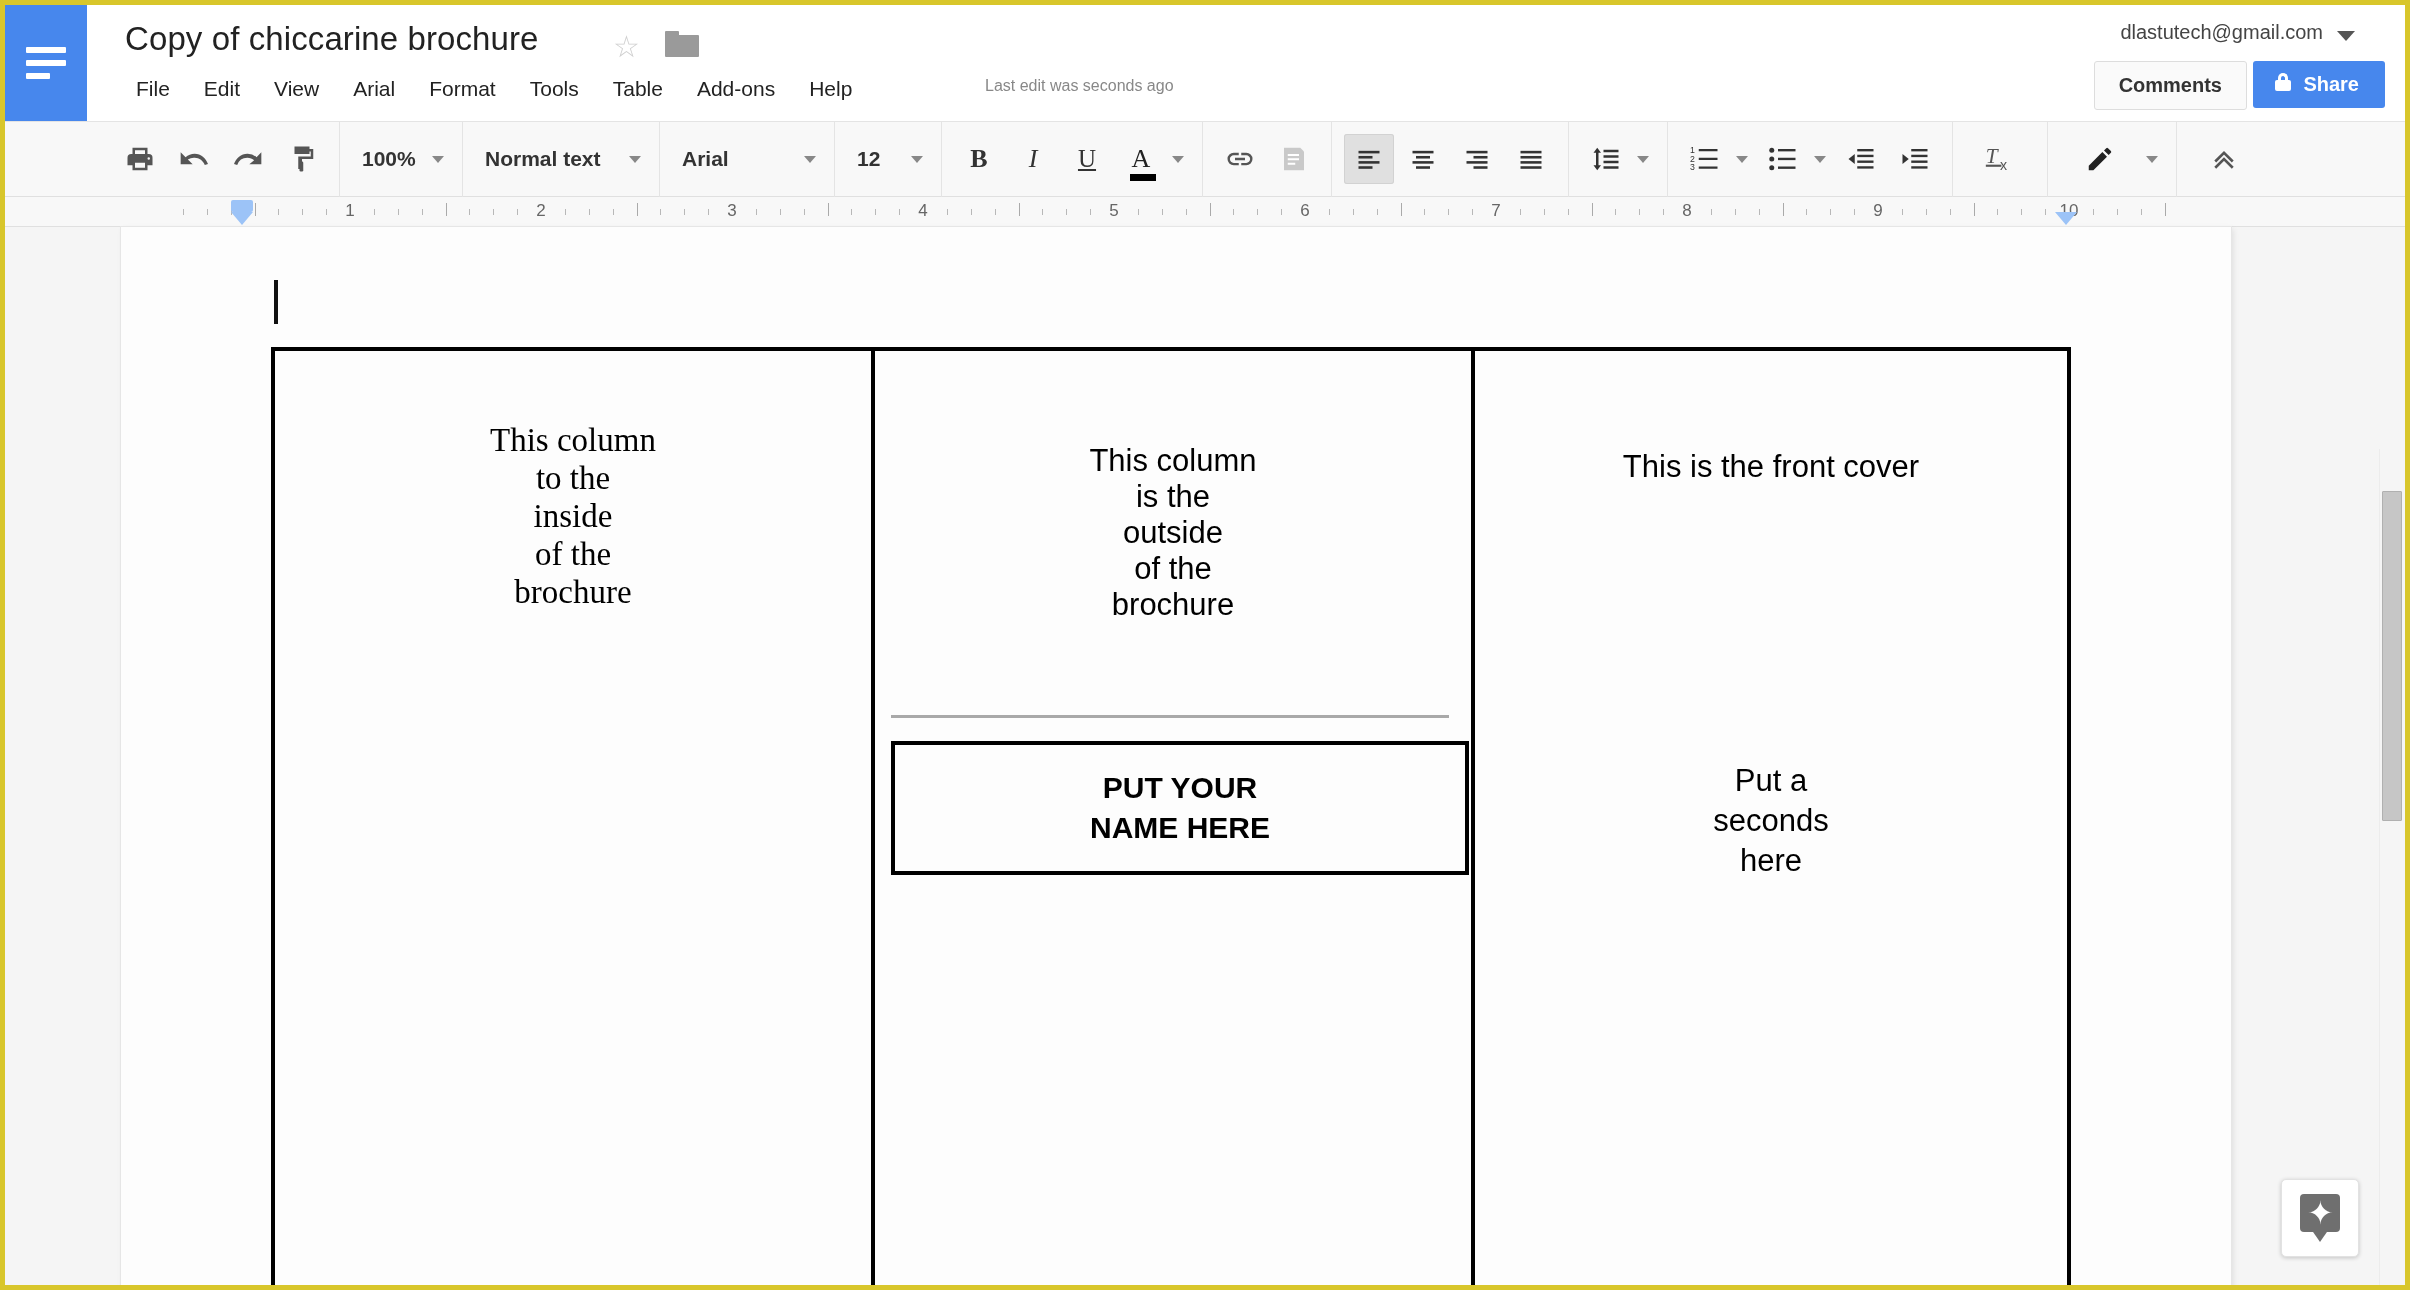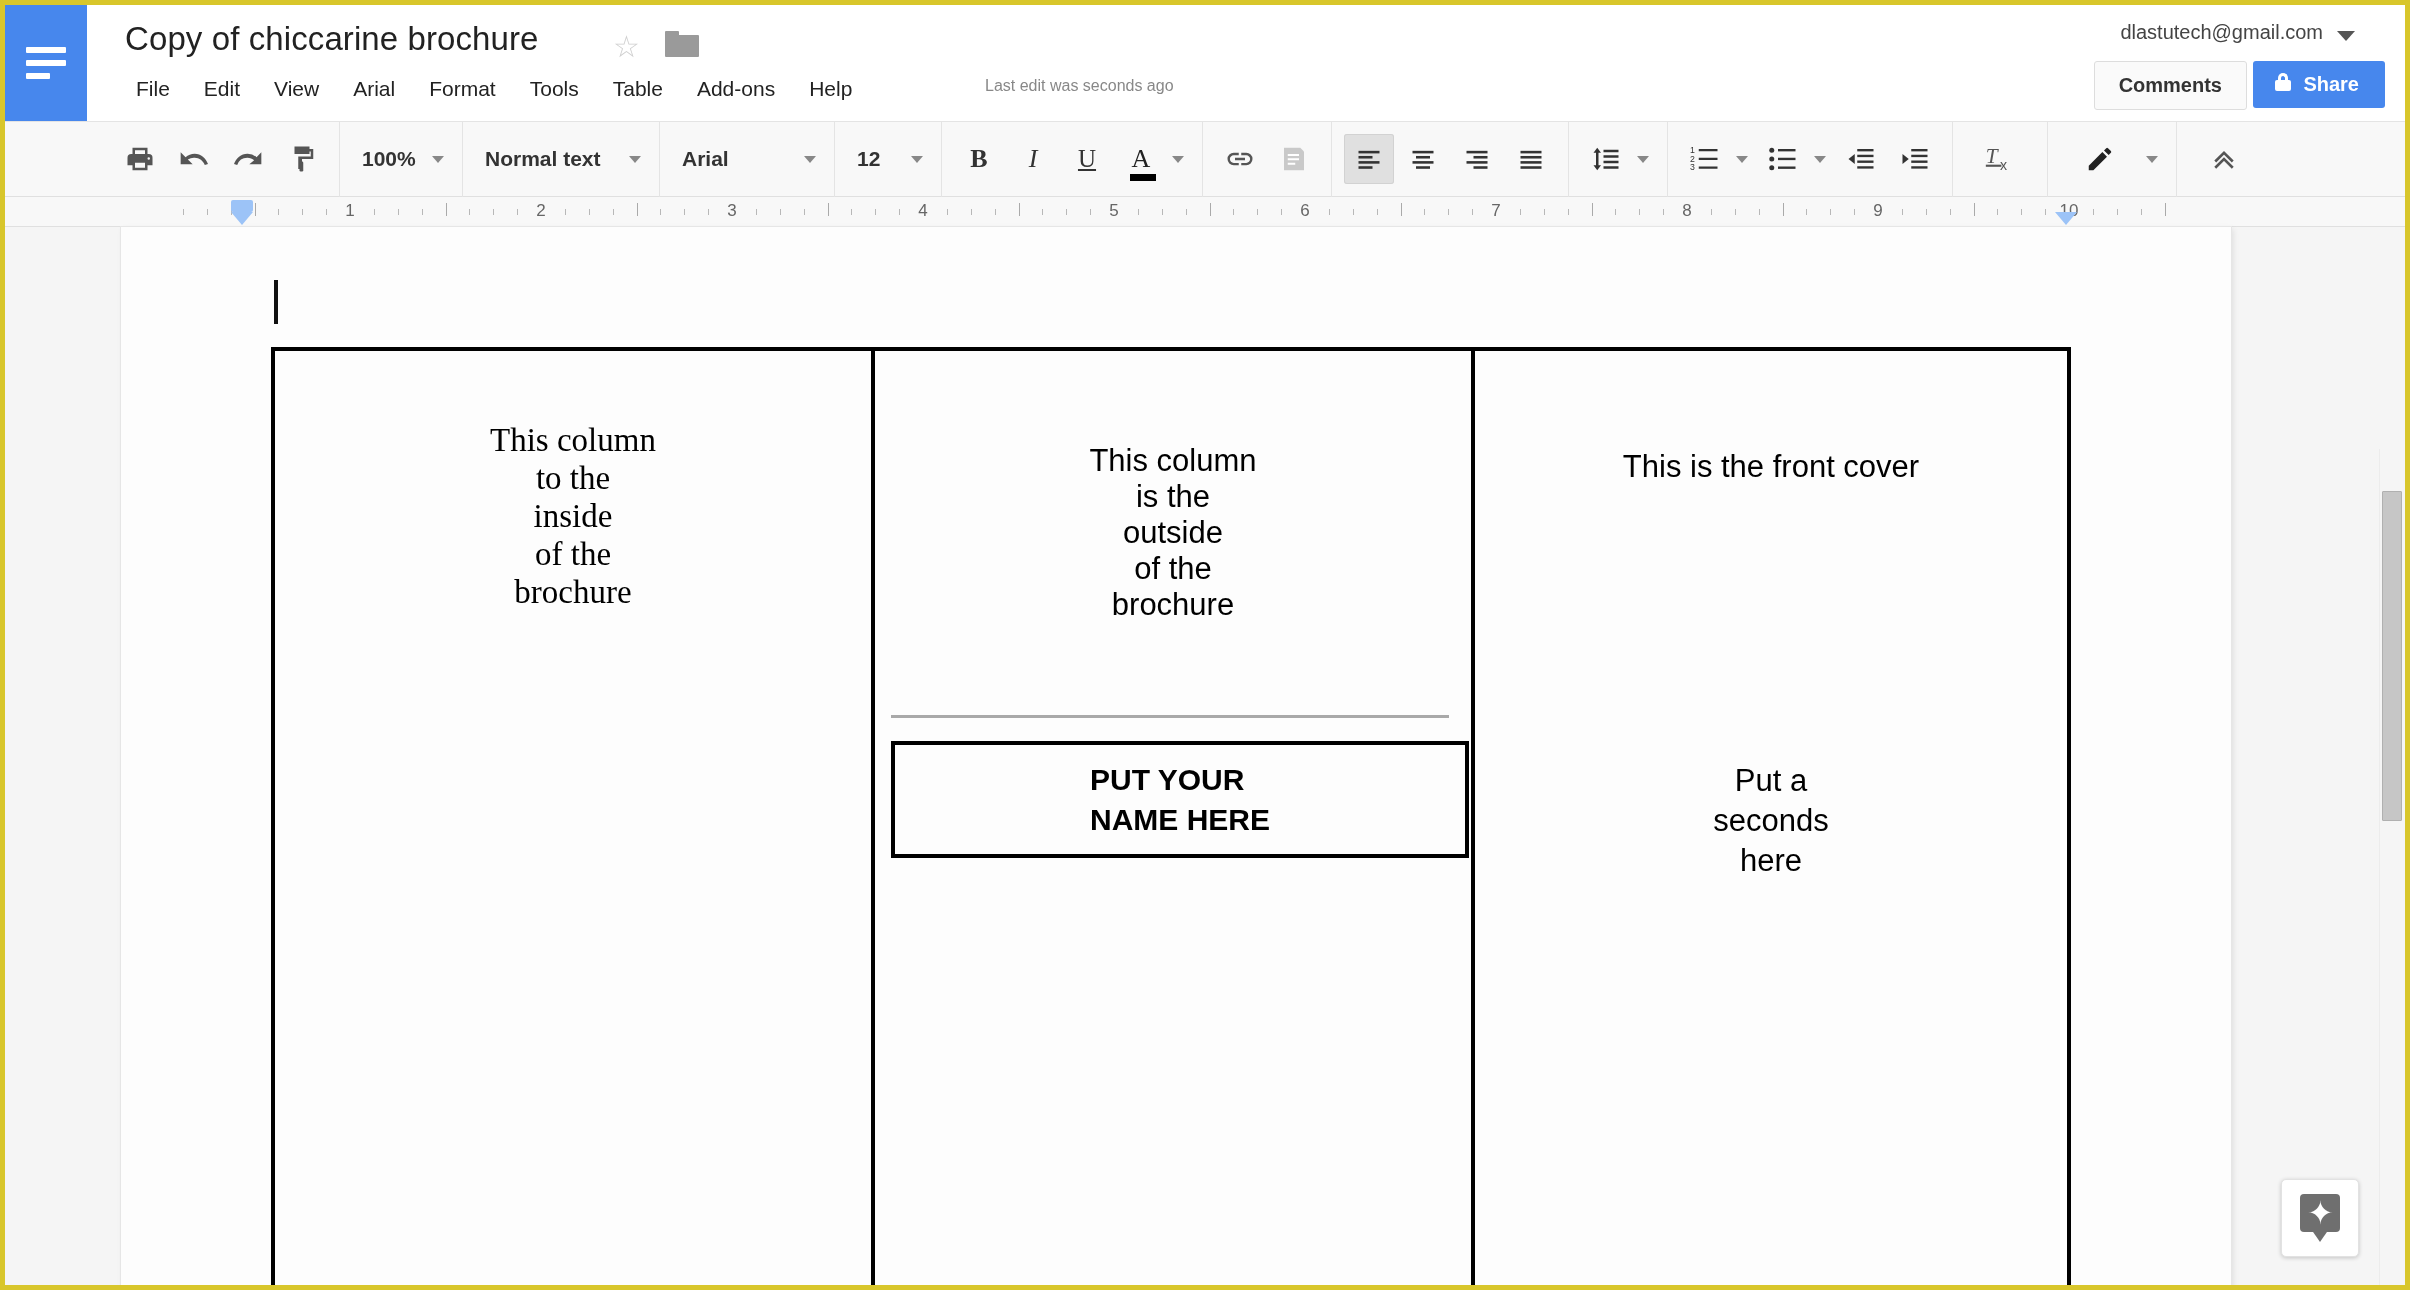--- a/index.html
+++ b/index.html
@@ -147,24 +147,24 @@
   .sans-block {
     position: absolute; left: 0; right: 0; top: 92px;
     text-align: center; font-family: "Liberation Sans", sans-serif;
     font-size: 31px; line-height: 36px; color: #000;
   }
   .hr-gray {
     position: absolute; left: 16px; right: 22px; top: 364px;
     border-top: 3px solid #a9a9a9;
   }
   #name-box {
-    position: absolute; left: 16px; right: 2px; top: 390px; height: 117px;
+    position: absolute; left: 16px; right: 2px; top: 390px; height: 134px;
     border: 4px solid #000;
     display: flex; align-items: center; justify-content: center;
-    text-align: left;
+    text-align: center;
   }
   #name-box span {
     font-size: 30px; font-weight: bold; line-height: 40px; color: #000;
     font-family: "Liberation Sans", sans-serif;
   }
   .cover-title {
     position: absolute; left: 0; right: 0; top: 98px;
     text-align: center; font-size: 31px; color: #000;
     font-family: "Liberation Sans", sans-serif;
   }

